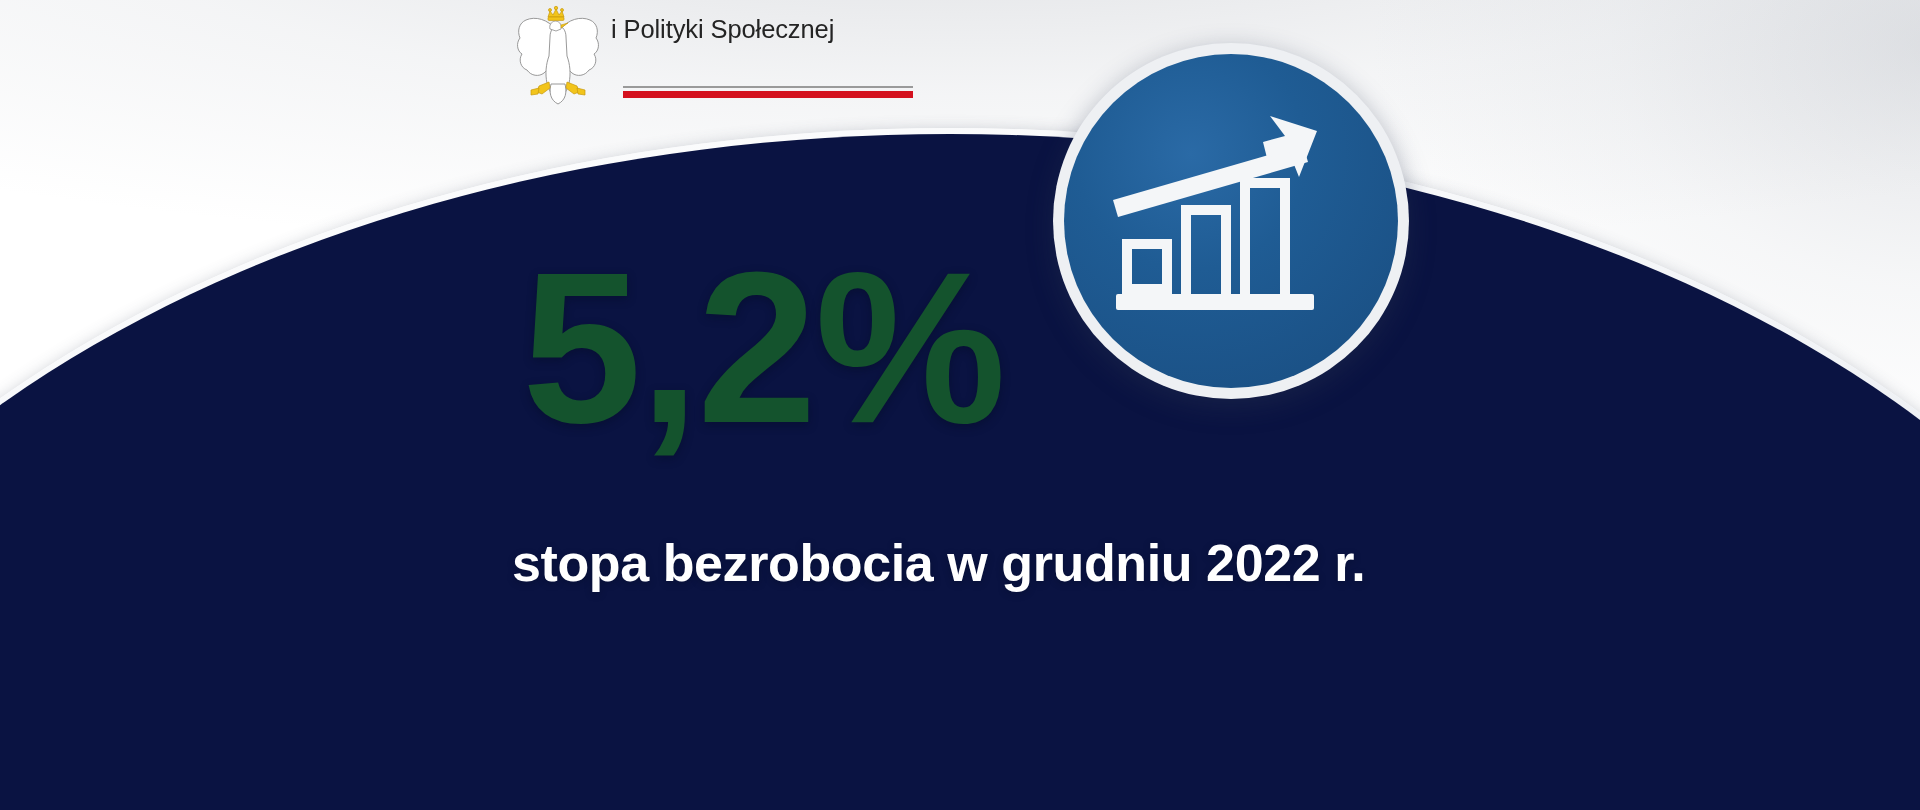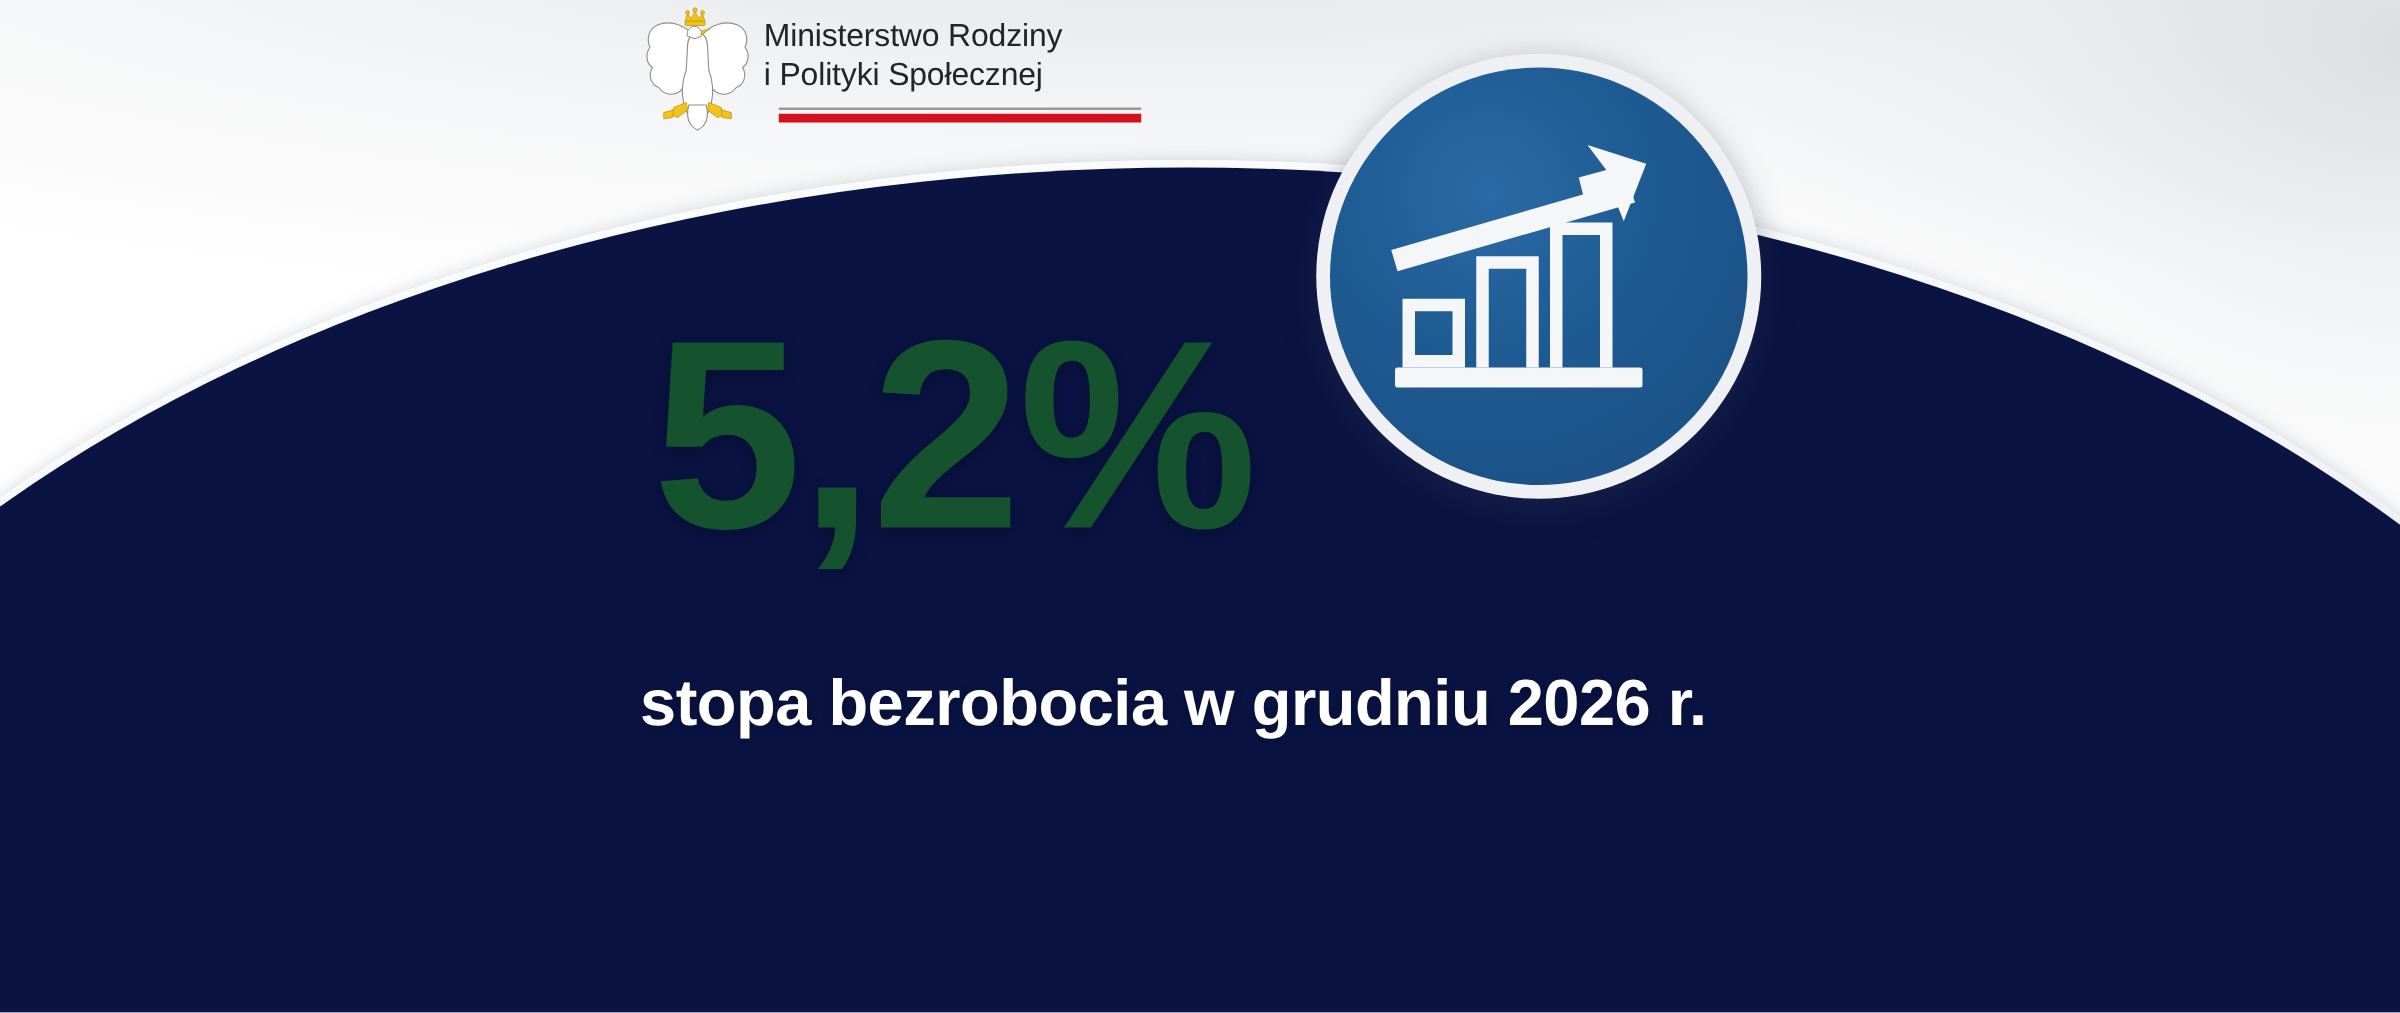--- a/index.html
+++ b/index.html
@@ -208,21 +208,20 @@
 
         <g fill="#f2c41b" stroke="#c79a0d" stroke-width="0.7">
           <path d="M24 82 L34 78 L35 84 L27 90 L22 88 Z"></path>
           <path d="M16 86 L24 84 L23 90 L16 91 Z"></path>
           <path d="M62 82 L52 78 L51 84 L59 90 L64 88 Z"></path>
           <path d="M70 86 L62 84 L63 90 L70 91 Z"></path>
         </g>
       </svg>
     </div>
     <div class="logo-text">
-      <span class="logo-line">Ministerstwo Rodziny</span>
       <span class="logo-line">i Polityki Społecznej</span>
     </div>
     <div class="logo-rule-grey"></div>
     <div class="logo-rule-red"></div>
   </div>
 
   <div class="badge">
     <div class="badge-ring"></div>
     <div class="badge-disc"></div>
     <div class="badge-icon">
@@ -240,15 +239,15 @@
           <path d="M49 146 l190 -55 l5 17 l-190 55 Z"></path>
 
           <path d="M206 62 l47 15 l-18 46 l-10 -25 l-22 6 l-4 -16 l22 -6 Z"></path>
         </g>
       </svg>
     </div>
   </div>
 
   <div class="headline">5,2%</div>
 
-  <div class="subline">stopa bezrobocia w grudniu 2026 r.</div>
+  <div class="subline">stopa bezrobocia w grudniu 2022 r.</div>
 
 </div>
 
 </body></html>

